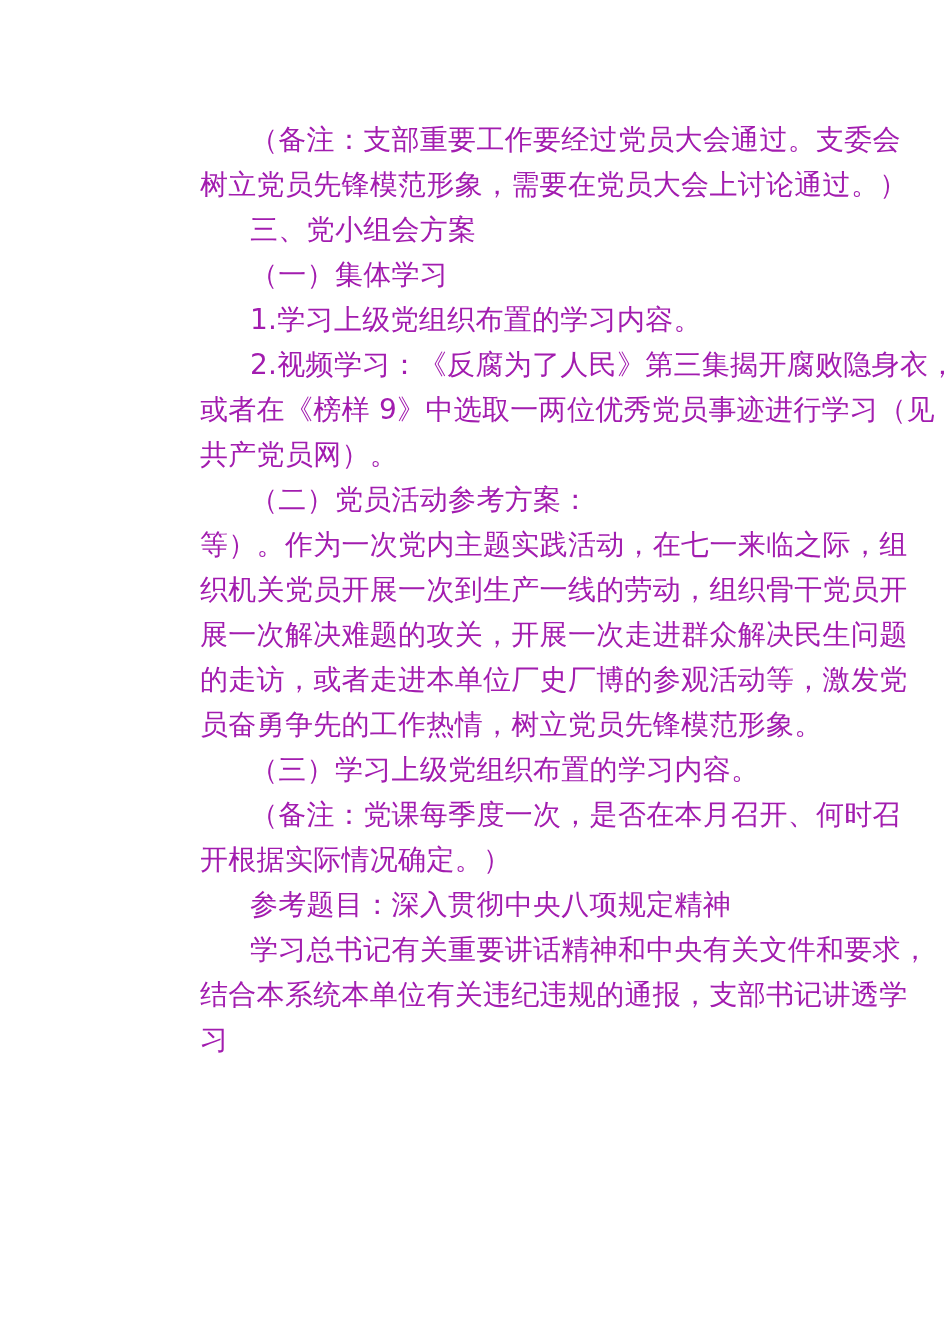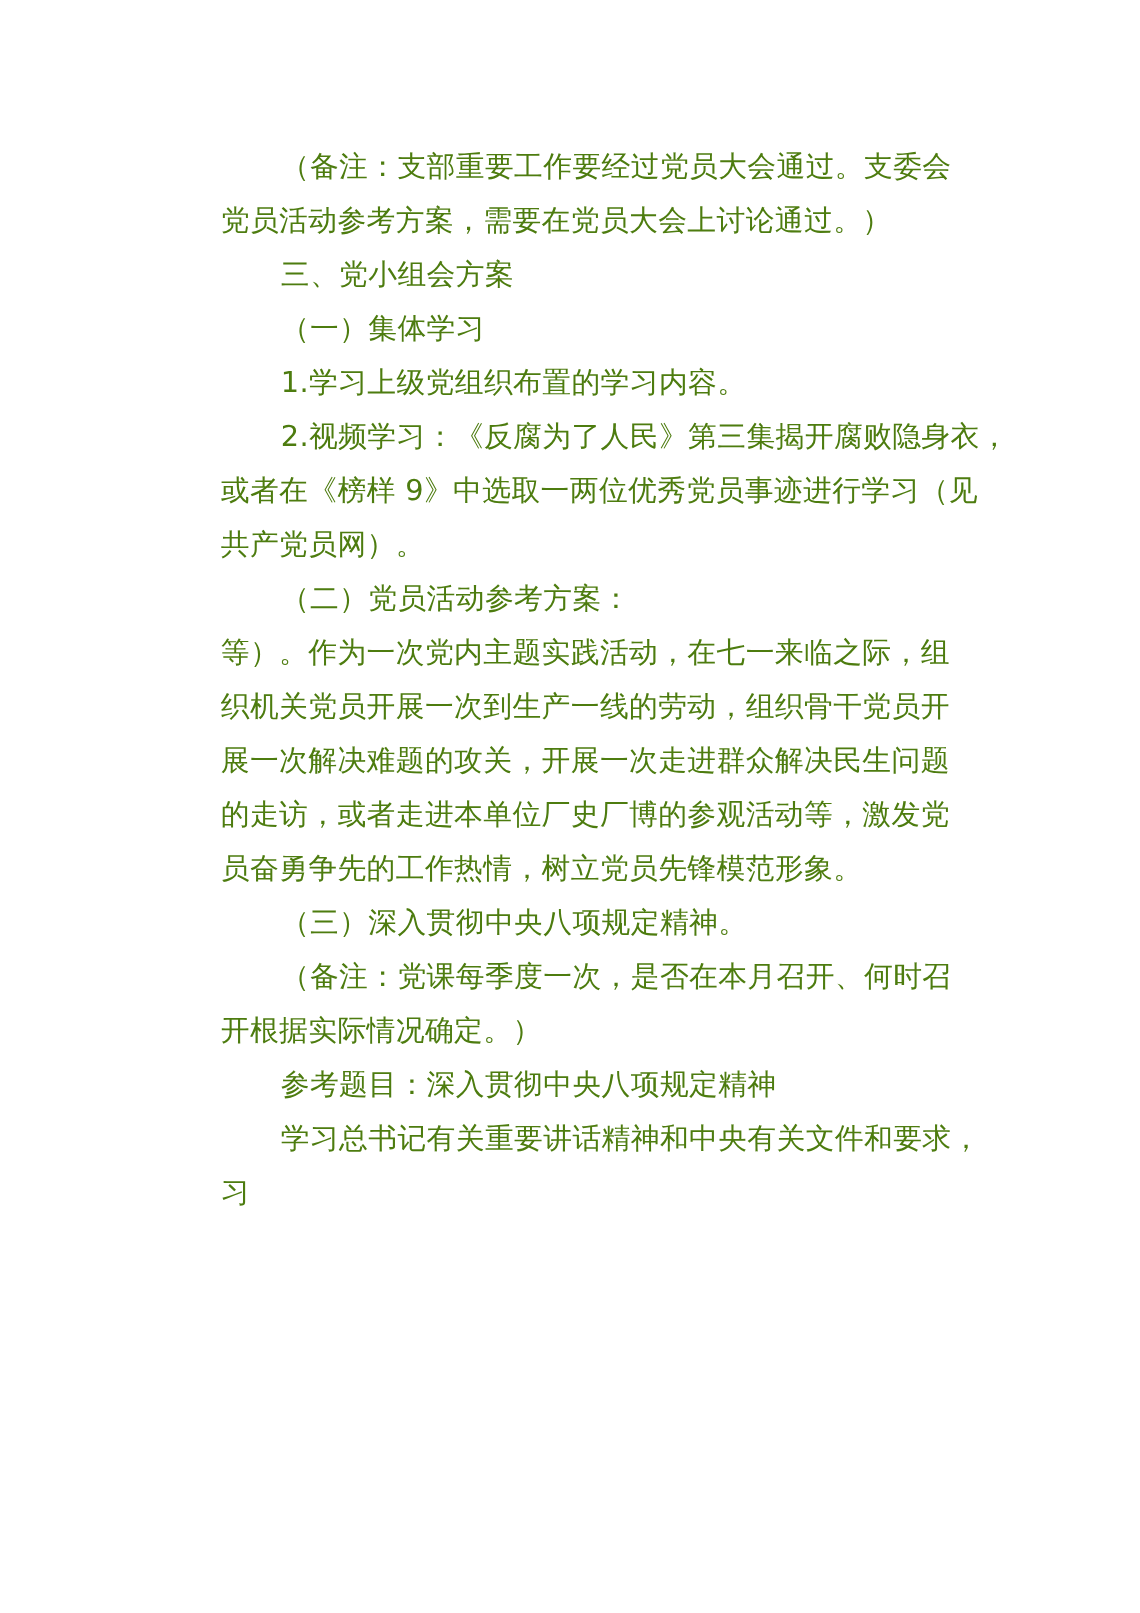--- a/index.html
+++ b/index.html
@@ -16,27 +16,27 @@
     .page {
       position: absolute;
       left: 0;
       top: 0;
       width: 950px;
       height: 1344px;
       background: #ffffff;
     }
     .content {
       position: absolute;
-      left: 134px;
+      left: 150px;
       top: 117px;
       width: 690px;
       font-family: "DejaVu Sans", "Liberation Sans", sans-serif;
-      font-size: 24px;
+      font-size: 28px;
       line-height: 45px;
-      color: #4d7c0f;
+      color: #a21caf;
       letter-spacing: 0.3px;
     }
     .para {
       margin: 0;
       padding: 0;
       text-indent: 50px;
       text-align: justify;
       word-break: break-all;
     }
     .line {
@@ -49,21 +49,21 @@
     }
   </style>
 </head>
 <body>
 
 <div class="page">
   <div class="content">
 
     <div class="para">
       <span class="line indent">（备注：支部重要工作要经过党员大会通过。支委会</span>
-      <span class="line">党员活动参考方案，需要在党员大会上讨论通过。）</span>
+      <span class="line">树立党员先锋模范形象，需要在党员大会上讨论通过。）</span>
     </div>
 
     <div class="para">
       <span class="line indent">三、党小组会方案</span>
     </div>
 
     <div class="para">
       <span class="line indent">（一）集体学习</span>
     </div>
 
@@ -83,32 +83,33 @@
 
     <div class="para">
       <span class="line">等）。作为一次党内主题实践活动，在七一来临之际，组</span>
       <span class="line">织机关党员开展一次到生产一线的劳动，组织骨干党员开</span>
       <span class="line">展一次解决难题的攻关，开展一次走进群众解决民生问题</span>
       <span class="line">的走访，或者走进本单位厂史厂博的参观活动等，激发党</span>
       <span class="line">员奋勇争先的工作热情，树立党员先锋模范形象。</span>
     </div>
 
     <div class="para">
-      <span class="line indent">（三）深入贯彻中央八项规定精神。</span>
+      <span class="line indent">（三）学习上级党组织布置的学习内容。</span>
     </div>
 
 
     <div class="para">
       <span class="line indent">（备注：党课每季度一次，是否在本月召开、何时召</span>
       <span class="line">开根据实际情况确定。）</span>
     </div>
 
     <div class="para">
       <span class="line indent">参考题目：深入贯彻中央八项规定精神</span>
     </div>
 
     <div class="para">
       <span class="line indent">学习总书记有关重要讲话精神和中央有关文件和要求，</span>
+      <span class="line">结合本系统本单位有关违纪违规的通报，支部书记讲透学</span>
       <span class="line">习</span>
     </div>
 
   </div>
 </div>
 
 </body></html>

